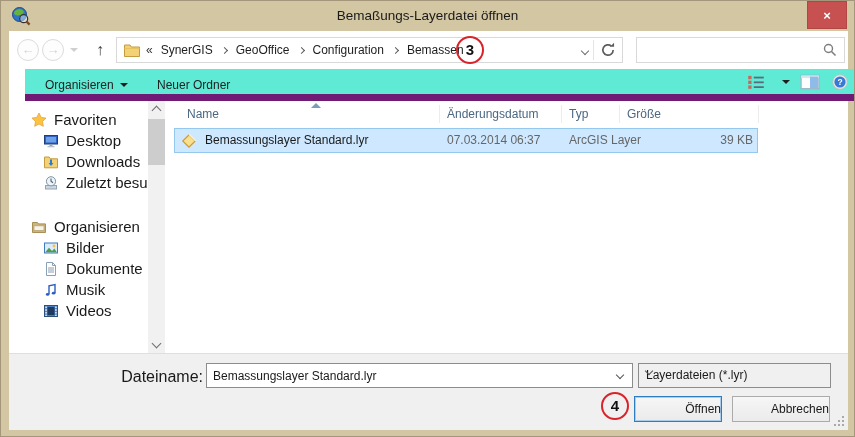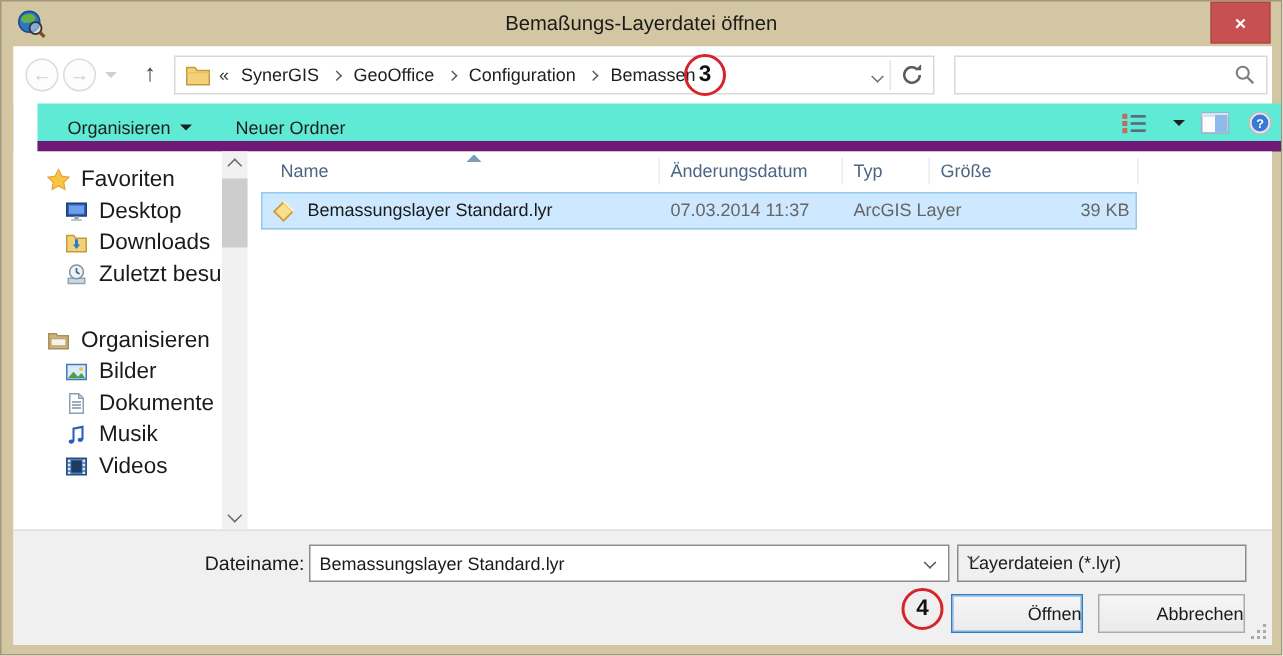--- a/index.html
+++ b/index.html
@@ -71,21 +71,21 @@
   .sort-arrow { position:absolute; left:146px; top:2px; width:0; height:0; border-left:5px solid transparent; border-right:5px solid transparent; border-bottom:5px solid #7d9cb8; }
   .file-row { position:absolute; left:9px; top:27px; width:584px; height:25px; background:#cde8ff; border:1px solid #95c8ef; cursor:pointer; }
   .row-icon { position:absolute; left:5px; top:3px; width:18px; height:18px; }
   .row-name { position:absolute; left:30px; top:0; height:23px; line-height:23px; font-size:12px; color:#1a1a1a; white-space:nowrap; }
   .row-modified { position:absolute; left:272px; top:0; height:23px; line-height:23px; font-size:12px; color:#666; }
   .row-type { position:absolute; left:394px; top:0; height:23px; line-height:23px; font-size:12px; color:#666; }
   .row-size { position:absolute; left:460px; top:0; width:118px; height:23px; line-height:23px; font-size:12px; color:#666; text-align:right; }
 
   
   .footer { position:absolute; left:0; top:322px; width:100%; height:77px; background:#f0f0f0; border-top:1px solid #dfdfdf; }
-  .fn-label { position:absolute; left:60px; top:14px; width:134px; text-align:right; font-size:13px; color:#1a1a1a; }
+  .fn-label { position:absolute; left:60px; top:14px; width:134px; text-align:right; font-size:16px; color:#1a1a1a; }
   .fn-combo { position:absolute; left:197px; top:9px; width:427px; height:25px; border:1px solid #8c8c8c; background:#fff; }
   .fn-combo input { position:absolute; left:6px; top:1px; width:390px; height:21px; border:none; outline:none; font-size:12px; color:#1a1a1a; font-family:"Liberation Sans", sans-serif; background:transparent; }
   .combo-chevron { position:absolute; right:9px; top:8px; width:6px; height:6px; border-right:1.4px solid #555; border-bottom:1.4px solid #555; transform:rotate(45deg); }
   .ft-combo { position:absolute; left:629px; top:9px; width:193px; height:25px; border:1px solid #8c8c8c; background:#f0f0f0; cursor:pointer; }
   .ft-combo span { position:absolute; left:7px; top:4px; font-size:12px; color:#1a1a1a; }
   .btn { position:absolute; top:42px; height:26px; font-size:12px; color:#1a1a1a; text-align:right; line-height:24px; cursor:pointer; background:linear-gradient(#f6f6f6,#ebebeb); }
   .btn-open { left:625px; width:88px; border:1px solid #2d7dc1; box-shadow:inset 0 0 0 1px #a8cdef; }
   .btn-cancel { left:723px; width:98px; border:1px solid #ababab; }
   .grip { position:absolute; right:4px; bottom:4px; width:10px; height:10px; }
   .grip::after { content:""; position:absolute; right:0; top:0; width:2px; height:2px; background:#a9a9a9; box-shadow:-4px 4px 0 #a9a9a9, 0 4px 0 #a9a9a9, -8px 8px 0 #a9a9a9, -4px 8px 0 #a9a9a9, 0 8px 0 #a9a9a9; }
@@ -313,21 +313,21 @@
         <span class="col-div" style="left:593px"></span>
 
         <div class="file-row">
           <span class="row-icon">
             <svg viewBox="0 0 18 18">
               <rect x="4.6" y="4.6" width="8.8" height="8.8" transform="rotate(45 9 9)" fill="#f9e08e" stroke="#cf9a35" stroke-width="1.2"></rect>
               <path d="M9 2.2L15.8 9" stroke="#fdf3cc" stroke-width="1.4"></path>
             </svg>
           </span>
           <span class="row-name">Bemassungslayer Standard.lyr</span>
-          <span class="row-modified">07.03.2014 11:37</span>
+          <span class="row-modified">07.03.2014 06:37</span>
           <span class="row-type">ArcGIS Layer</span>
           <span class="row-size">39 KB</span>
         </div>
       </div>
     </div>
 
     <div class="footer">
       <span class="fn-label">Dateiname:</span>
       <div class="fn-combo">
         <input type="text" value="Bemassungslayer Standard.lyr" style="">

